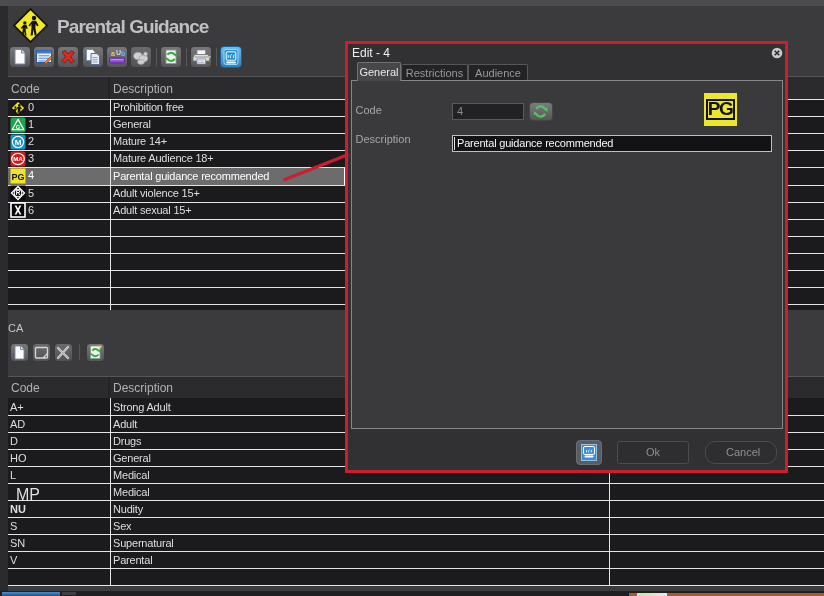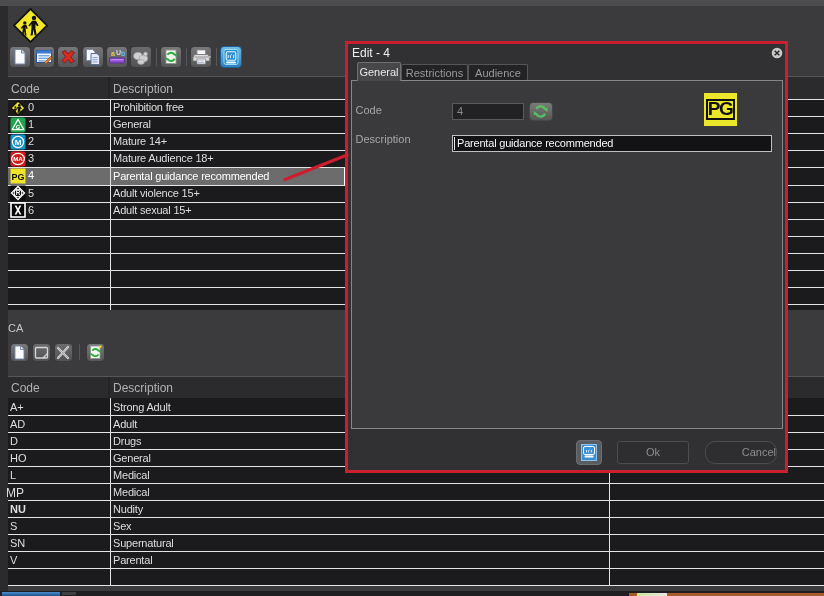--- a/index.html
+++ b/index.html
@@ -28,20 +28,21 @@
 
   <svg class="abs" style="left:13px;top:8px" width="35" height="35" viewBox="0 0 35 35">
     <rect x="5.8" y="5.8" width="23.4" height="23.4" transform="rotate(45 17.5 17.5)" fill="#f2e72a" stroke="#141414" stroke-width="1.8"></rect>
     <g fill="#121212">
       <circle cx="21" cy="10" r="2.2"></circle>
       <path d="M19.2 12.8 L23 12.8 L25.6 17.4 L24.1 18.3 L22.6 15.9 L22.4 20.3 L23.8 27.4 L21.7 27.4 L20.5 21.6 L19.6 27.4 L17.6 27.4 L18.5 19.8 L18.3 15.8 L16.9 18.4 L15.4 17.5 Z"></path>
       <circle cx="11.8" cy="14.9" r="1.7"></circle>
       <path d="M10.7 16.8 L13.3 16.8 L14.8 20.4 L13.6 21 L12.7 19.3 L12.7 22.4 L13.5 27.4 L11.9 27.4 L11.2 23.2 L10.4 27.4 L8.9 27.4 L9.7 21.8 L9.6 19.4 L8.8 20.8 L7.6 20.1 Z"></path>
     </g>
   </svg>
+  <div class="abs" style="left:57px;top:16px;font-size:19px;font-weight:bold;color:#c0c0c2;letter-spacing:-0.9px;">Parental Guidance</div>
 
   <div class="tbtn" style="left:9px"><svg width="20" height="20" viewBox="0 0 20 20">
         <path d="M5 2.5 h6.5 l3.5 3.5 v11 h-10 z" fill="#fbfbfd" stroke="#7787a7" stroke-width="1"></path>
         <path d="M11.5 2.5 v3.5 h3.5" fill="#dde4f2" stroke="#7787a7" stroke-width="1"></path>
       </svg></div>
   <div class="tbtn" style="left:33px"><svg width="20" height="20" viewBox="0 0 20 20">
         <rect x="2.5" y="3.5" width="15" height="12" fill="#eef3fb" stroke="#2a5699" stroke-width="1"></rect>
         <rect x="2.5" y="3.5" width="15" height="3" fill="#3c7ad0"></rect>
         <rect x="4.5" y="8" width="11" height="1.4" fill="#7aa6e0"></rect>
         <rect x="4.5" y="10.6" width="11" height="1.4" fill="#7aa6e0"></rect>
@@ -221,21 +222,21 @@
   <div class="row-line" style="top:449px"></div>
       <div class="abs" style="left:10px;top:435px;font-size:11px;color:#dedede;">D</div>
       <div class="rowtxt" style="top:435px">Drugs</div>
   <div class="row-line" style="top:466px"></div>
       <div class="abs" style="left:10px;top:452px;font-size:11px;color:#dedede;">HO</div>
       <div class="rowtxt" style="top:452px">General</div>
   <div class="row-line" style="top:483px"></div>
       <div class="abs" style="left:10px;top:469px;font-size:11px;color:#dedede;">L</div>
       <div class="rowtxt" style="top:469px">Medical</div>
   <div class="row-line" style="top:500px"></div>
-      <div class="abs" style="left:6px;top:486px;font-size:12px;color:#dedede;">MP</div>
+      <div class="abs" style="left:16px;top:486px;font-size:16px;color:#dedede;">MP</div>
       <div class="rowtxt" style="top:486px">Medical</div>
   <div class="row-line" style="top:517px"></div>
       <div class="abs" style="left:10px;top:503px;font-size:11px;color:#dedede;font-weight:bold;">NU</div>
       <div class="rowtxt" style="top:503px">Nudity</div>
   <div class="row-line" style="top:534px"></div>
       <div class="abs" style="left:10px;top:520px;font-size:11px;color:#dedede;">S</div>
       <div class="rowtxt" style="top:520px">Sex</div>
   <div class="row-line" style="top:551px"></div>
       <div class="abs" style="left:10px;top:537px;font-size:11px;color:#dedede;">SN</div>
       <div class="rowtxt" style="top:537px">Supernatural</div>
@@ -283,20 +284,20 @@
 
     <div class="abs" style="left:228px;top:395.5px;width:25.5px;height:25.5px;border-radius:4px;background:#595c60;border:1px solid #6b6e72;z-index:3;"></div>
     <div class="abs" style="left:232.5px;top:400px;width:16.5px;height:16.5px;background:#3d8ed2;border:1px solid #8ac4ee;z-index:4;">
       <svg width="14" height="14" viewBox="0 0 14 14">
           <rect x="1.5" y="1.5" width="11" height="8" rx="1.5" fill="none" stroke="#fff" stroke-width="1"></rect>
           <path d="M4.5 7.5 v-2.5 M6.6 7.5 v-1.8 l1-1.2 M9.2 7.5 l0.5-2.6" stroke="#fff" stroke-width="0.8" fill="none"></path>
           <rect x="2.5" y="10.6" width="9" height="1.8" rx="0.9" fill="#fff"></rect>
         </svg>
     </div>
     <div class="abs" style="left:269px;top:397px;width:72px;height:23px;background:#2e2e30;border:1px solid #4c4c4e;border-radius:3px;color:#8e8e90;font-size:11px;text-align:center;line-height:21px;z-index:3;">Ok</div>
-    <div class="abs" style="left:357px;top:397px;width:72px;height:23px;background:#2e2e30;border:1px solid #4c4c4e;border-radius:10px;color:#8e8e90;font-size:11px;text-align:right;line-height:21px;z-index:3;padding-left:20px;">Cancel</div>
+    <div class="abs" style="left:357px;top:397px;width:72px;height:23px;background:#2e2e30;border:1px solid #4c4c4e;border-radius:10px;color:#8e8e90;font-size:11px;text-align:left;line-height:21px;z-index:3;padding-left:20px;">Cancel</div>
   </div>
 
   <svg class="abs" style="left:0;top:0;z-index:10;pointer-events:none" width="824" height="596" viewBox="0 0 824 596">
     <line x1="285" y1="179.5" x2="347" y2="155" stroke="#cb1e2e" stroke-width="3.4" stroke-linecap="round"></line>
   </svg>
 
 </div>
 
 </body></html>

